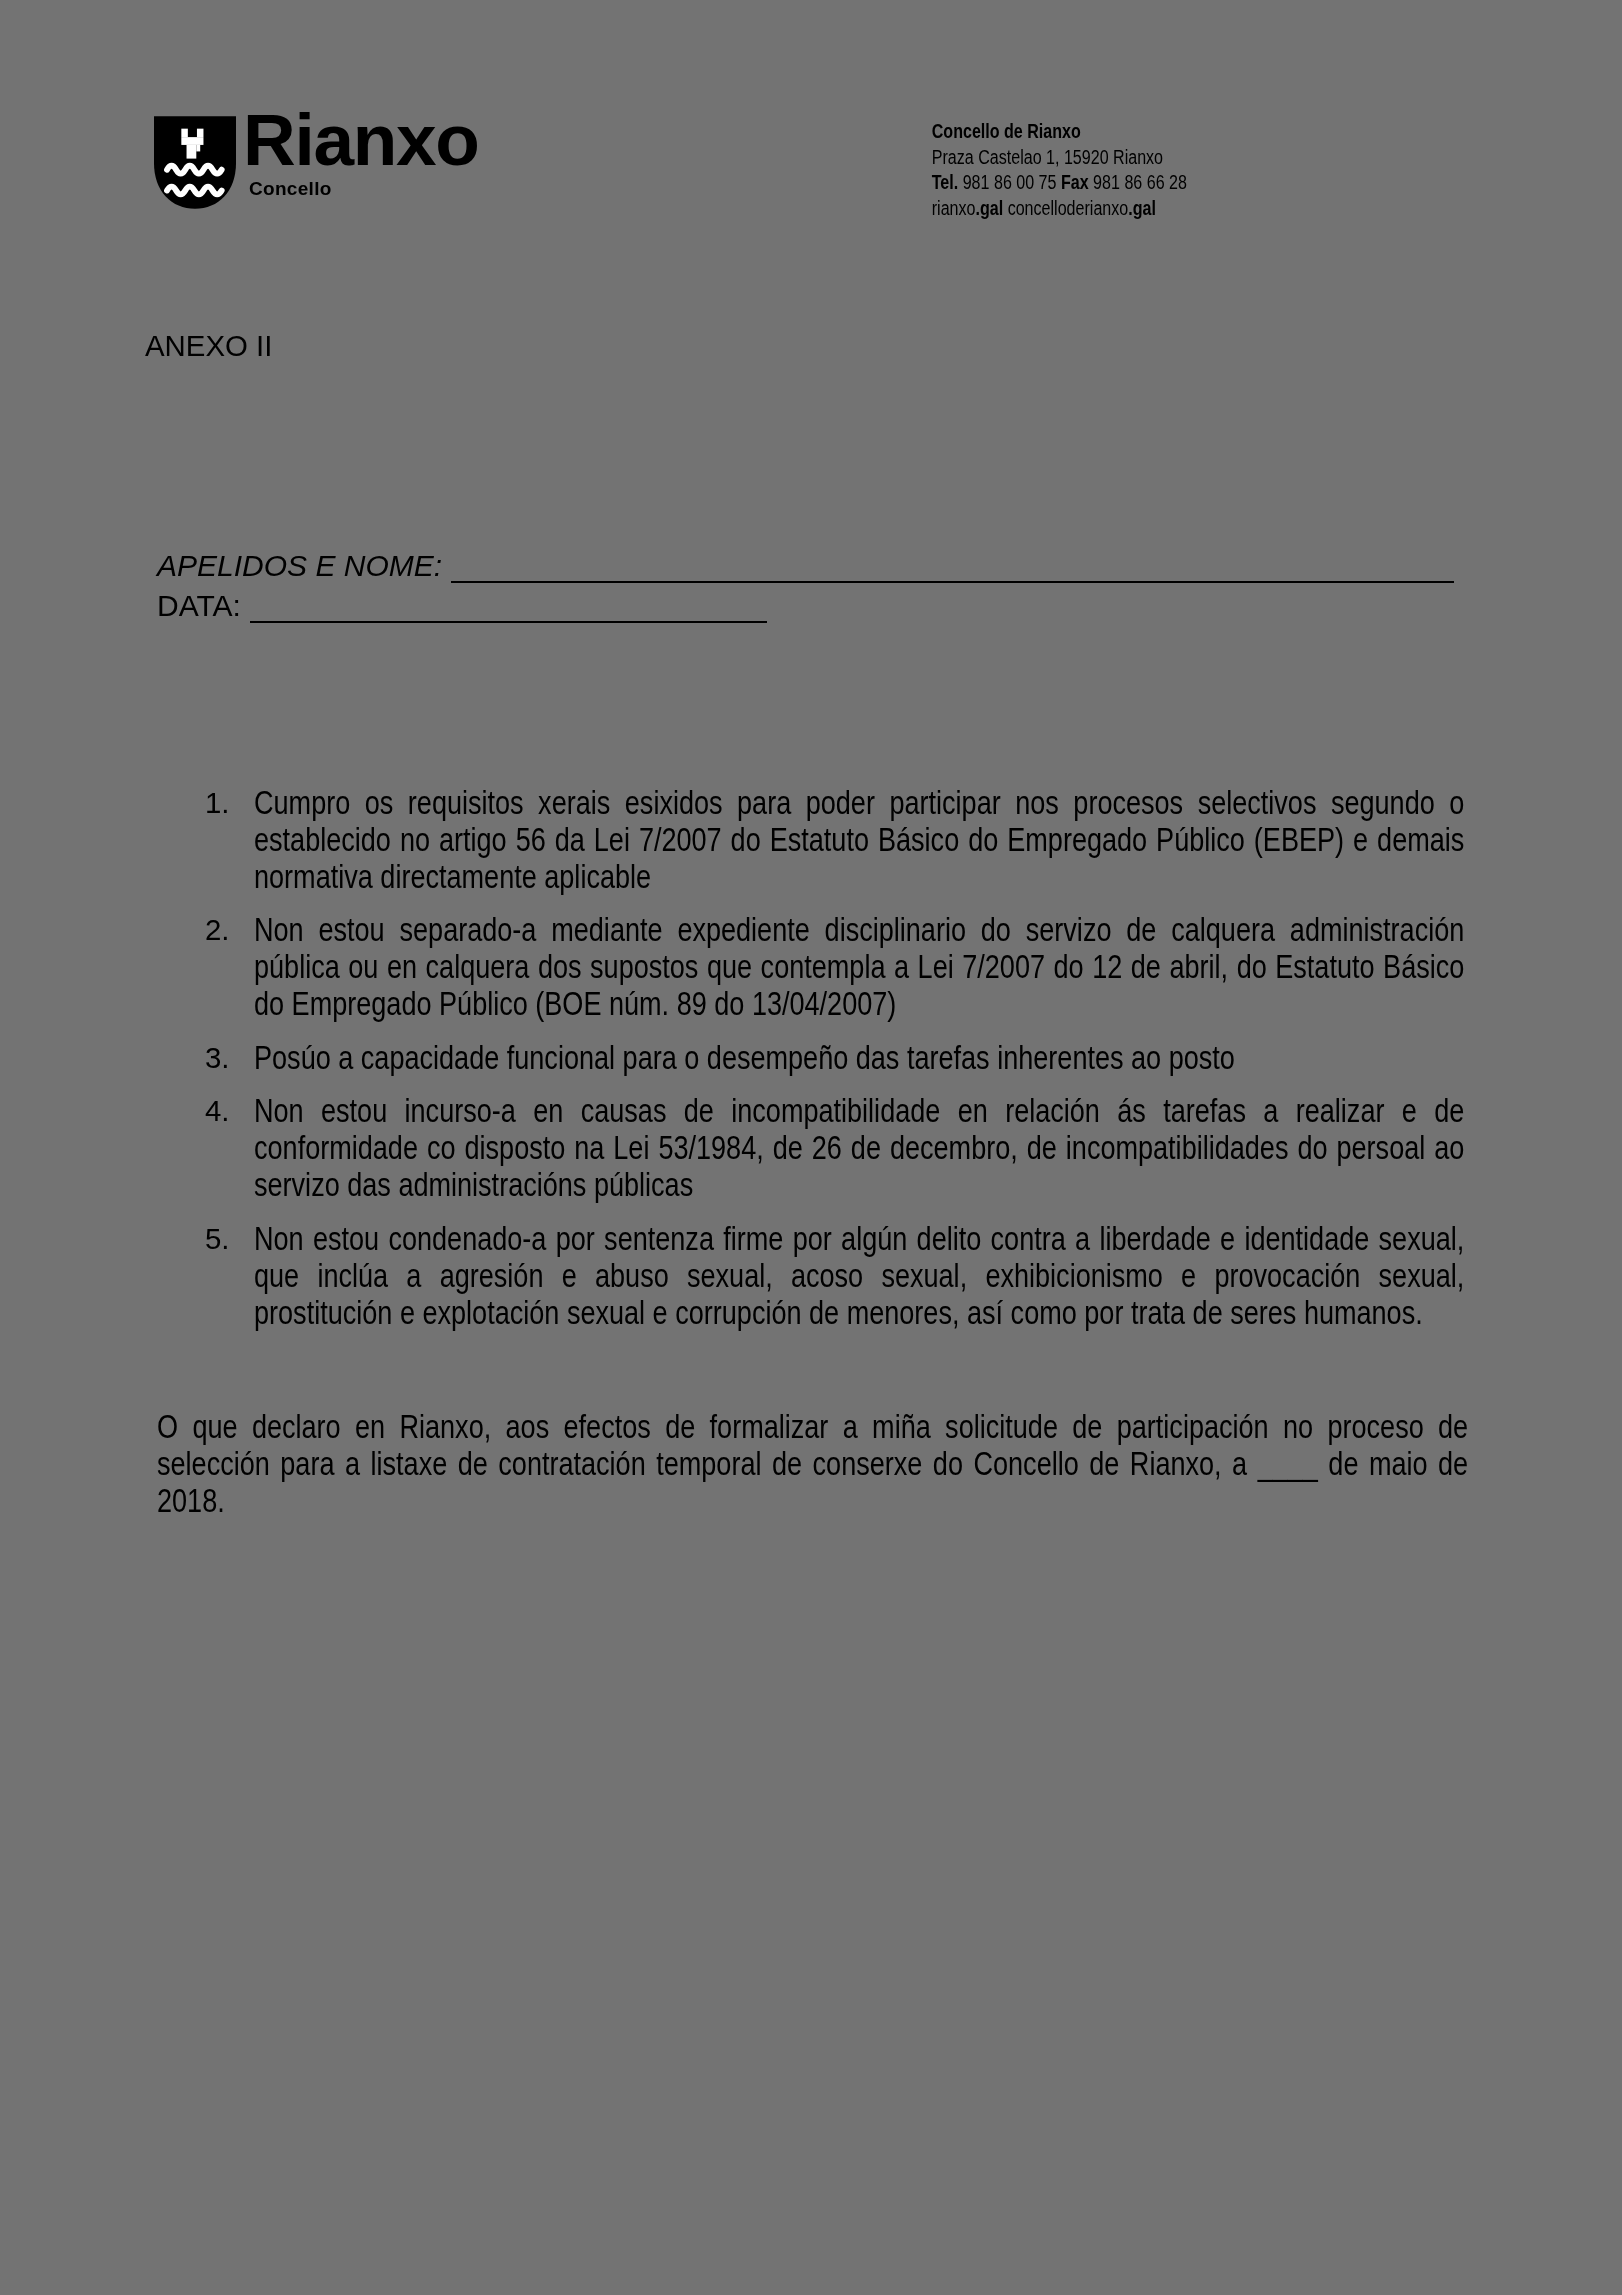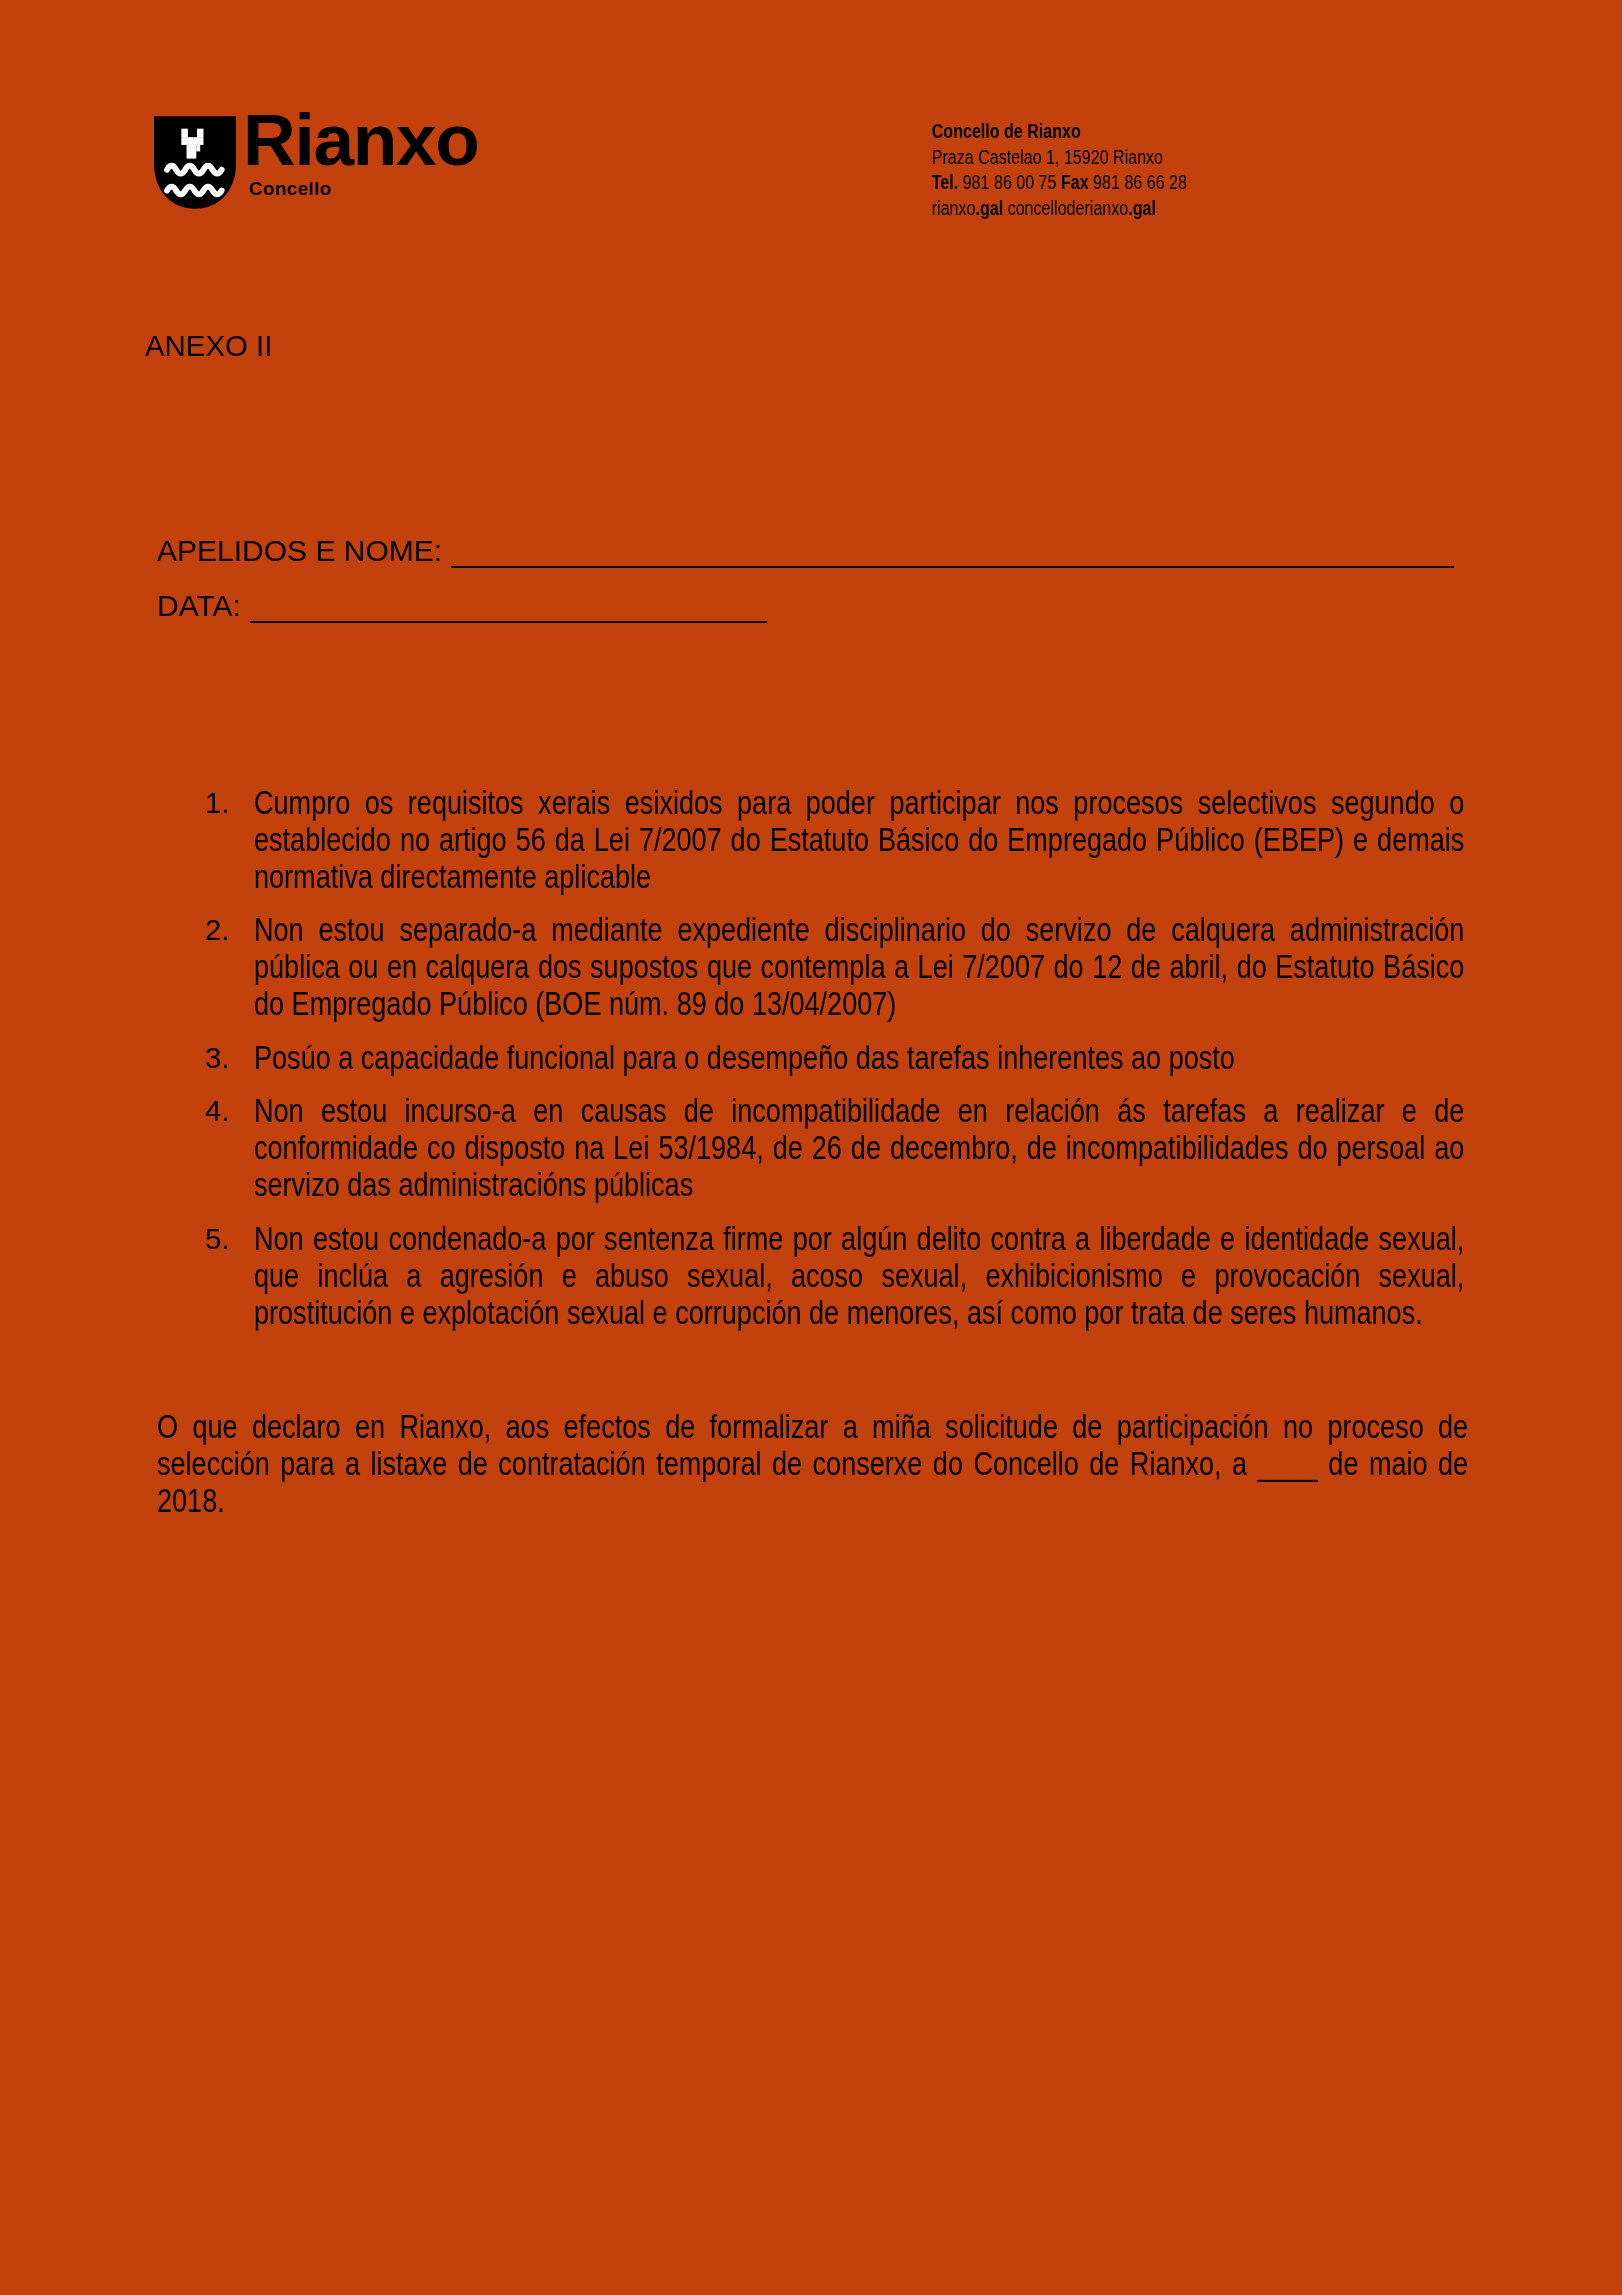--- a/index.html
+++ b/index.html
@@ -1,19 +1,19 @@
 <!DOCTYPE html>
 <html lang="gl" style="font-size:10.5px"><head>
 <meta charset="utf-8">
 <style>
   html,body { margin:0; padding:0; background:#888; }
   .page {
     position:relative;
     width:1622px; height:2295px;
-    background:#c2410c;
+    background:#737373;
     color:#000;
     font-family:"Liberation Sans", sans-serif;
     overflow:hidden;
     margin:0 auto;
   }
 
   
   .logo-shield { position:absolute; left:154px; top:116px; }
   .logo-word {
     position:absolute; left:243px; top:103px;
@@ -41,21 +41,21 @@
 
   .annex   { position:absolute; left:145px; top:327px; font-size:29.4px; line-height:37px; }
   .doctitle{
     position:absolute; left:157px; top:400px; width:1311px;
     font-size:29px; line-height:41px; letter-spacing:-0.3px; text-align:justify;
   }
 
   .fieldrow { position:absolute; left:157px; display:flex; align-items:stretch; height:37px; }
   .fieldrow .lbl { font-size:30px; line-height:37px; white-space:nowrap; }
   .blank { border-bottom:2.6px solid #000; height:34px; }
-  .row-name { top:532px; right:168px; }
+  .row-name { top:547px; right:168px;font-style:italic; }
   .row-name .blank { flex:1; margin-left:9.2px; }
   .row-date { top:587px; }
   .row-date .blank { width:517px; margin-left:9.2px; }
 
   .declare { position:absolute; left:157px; top:658px; font-size:43px; line-height:47px; }
 
   .list { position:absolute; left:157px; top:784px; width:1311px; }
   .item { display:flex; margin-bottom:16.4px; }
   .item-num {
     width:97px; padding-left:48px; box-sizing:border-box; flex:none;

